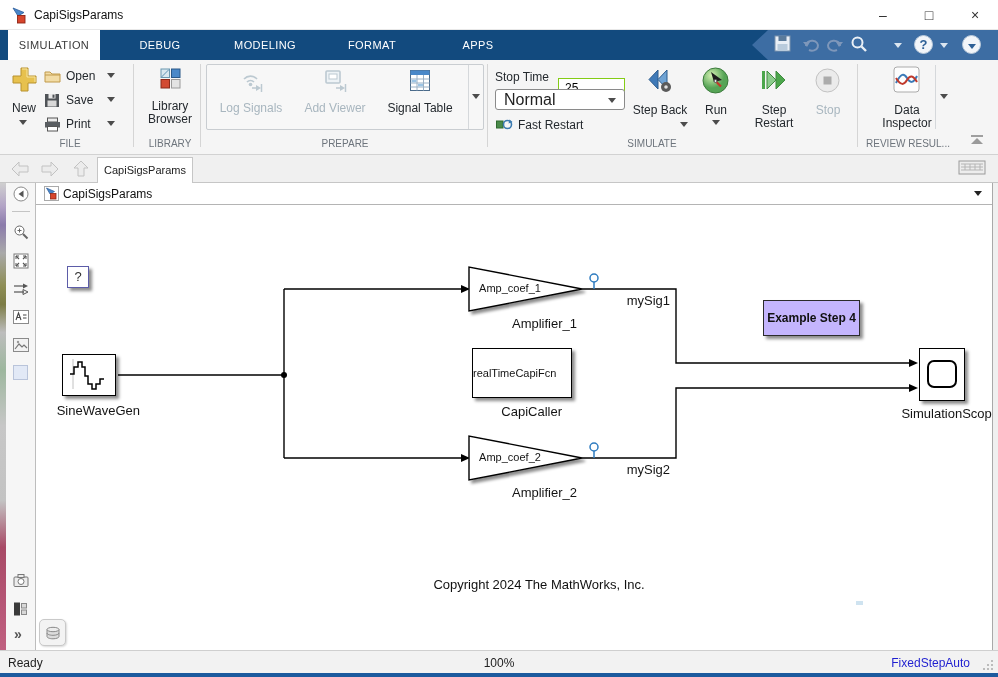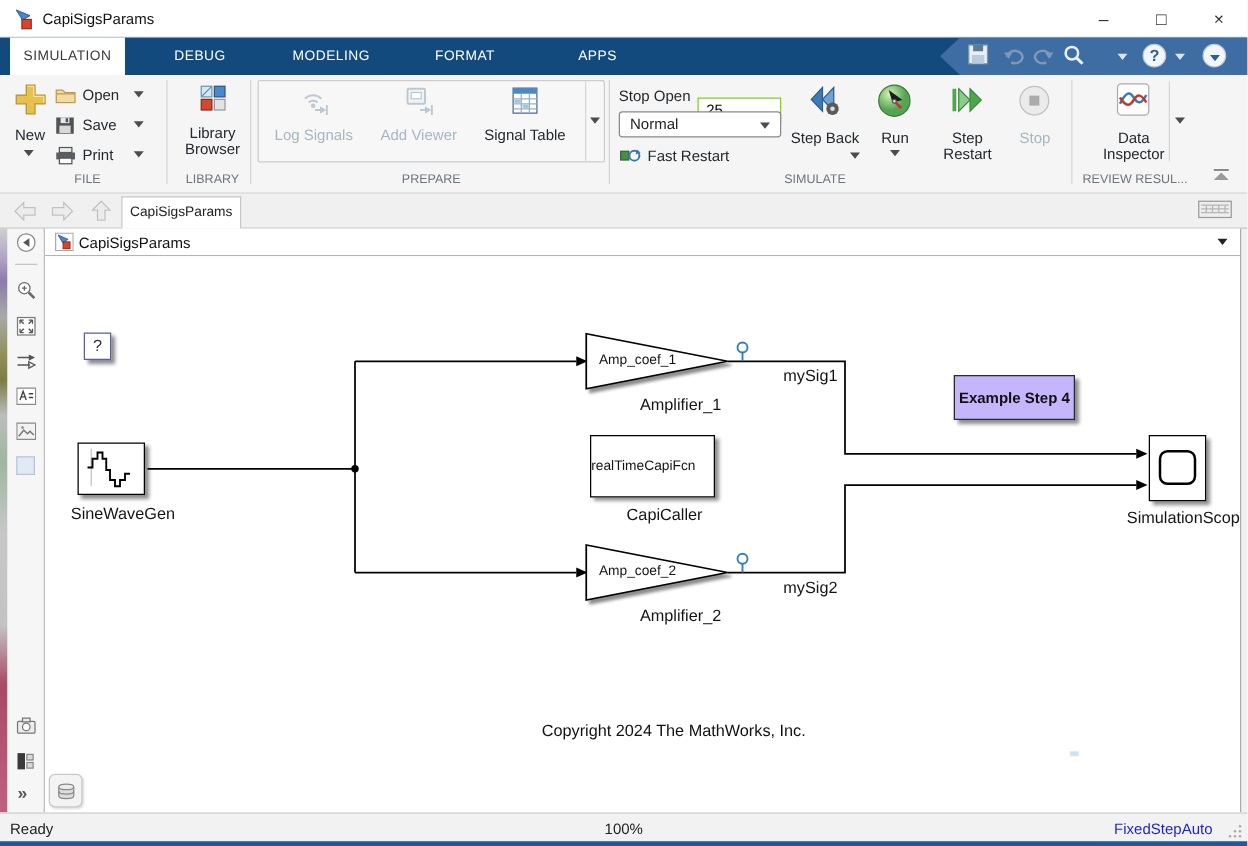--- a/index.html
+++ b/index.html
@@ -26,21 +26,21 @@
 
   
   .ribbon { left:0; top:60px; width:998px; height:95px; background:#f5f5f5; border-bottom:1px solid #d2d2d2; }
   .rdivider { top:4px; width:1px; height:83px; background:#d5d5d5; }
   .seclabel { top:78px; font-size:10px; color:#6d747c; text-align:center; white-space:nowrap; overflow:hidden; }
   .rlabel { font-size:12px; color:#24292e; }
   .rlabel.c { text-align:center; line-height:13px; }
   .dis { color:#a8b6bf !important; }
   .groupbox { top:4px; height:66px; border:1px solid #c9cdd1; border-radius:2px; background:#f7f7f7; }
   .stoptime-input { left:558px; top:18px; width:67px; height:20px; border:1px solid #84cc16; background:#fff; font:12px "Liberation Sans",sans-serif; padding-left:6px; position:absolute; }
-  .combo { left:495px; top:29px; width:130px; height:21px; border:1px solid #8a8a8a; border-radius:3px; background:#fff; line-height:19px; padding-left:8px; font-size:12px; }
+  .combo { left:495px; top:29px; width:130px; height:21px; border:1px solid #8a8a8a; border-radius:3px; background:#fff; line-height:19px; padding-left:8px; font-size:16px; }
 
   
   .navrow { left:0; top:155px; width:998px; height:28px; background:#f0f0f0; border-bottom:1px solid #c6c6c6; }
   .doctab { left:97px; top:2px; width:96px; height:26px; background:#fff; border:1px solid #c6c6c6; border-bottom:none; text-align:center; line-height:25px; font-size:11px; color:#222; }
 
   
   .edge-strip { left:0; top:183px; width:6px; height:467px;
     background:linear-gradient(#cfcfcf 0%, #b2a3c6 5%, #8b7bab 9%, #a9a9a9 15%, #8e8e55 22%, #7c7c46 26%, #bdbdbd 32%, #9db79e 40%, #c7c7c7 52%, #c3c3c3 68%, #a84a66 78%, #b85878 92%, #c06080 100%); }
   .main { left:6px; top:183px; width:987px; height:467px; display:flex; }
   .sidebar { width:30px; height:467px; background:#f6f6f6; border-right:1px solid #bdbdbd; position:relative; flex:none; }
@@ -184,21 +184,21 @@
     <rect x="2.5" y="10.8" width="5" height="2.5" fill="#9cc4e4"></rect>
     <rect x="9" y="14.8" width="5" height="2.5" fill="#9cc4e4"></rect>
   </svg>
   <div class="abs rlabel c" style="left:385px;top:42px;width:70px">Signal Table</div>
   <div class="abs" style="left:468px;top:5px;width:1px;height:64px;background:#d5d8db"></div>
   <span class="abs car" style="left:472px;top:34px"></span>
   <div class="abs seclabel" style="left:295px;width:100px">PREPARE</div>
 
   <div class="abs rdivider" style="left:487px"></div>
 
-  <div class="abs rlabel" style="left:495px;top:10px">Stop Open</div>
+  <div class="abs rlabel" style="left:495px;top:10px">Stop Time</div>
   <input class="stoptime-input" value="25" style="">
   <div class="abs combo">
     <span>Normal</span>
     <span class="car" style="position:absolute;right:8px;top:8px"></span>
   </div>
   <svg class="abs" style="left:496px;top:58px" width="17" height="13">
     <rect x="0.5" y="3" width="6.5" height="7" fill="#4a8a4a" stroke="#2f6a2f"></rect>
     <circle cx="11.5" cy="6.5" r="4" fill="none" stroke="#3a7ab0" stroke-width="1.6"></circle>
     <path d="M13.5 1.5 l3 2.5 -4 1.5 z" fill="#3a7ab0"></path>
   </svg>

